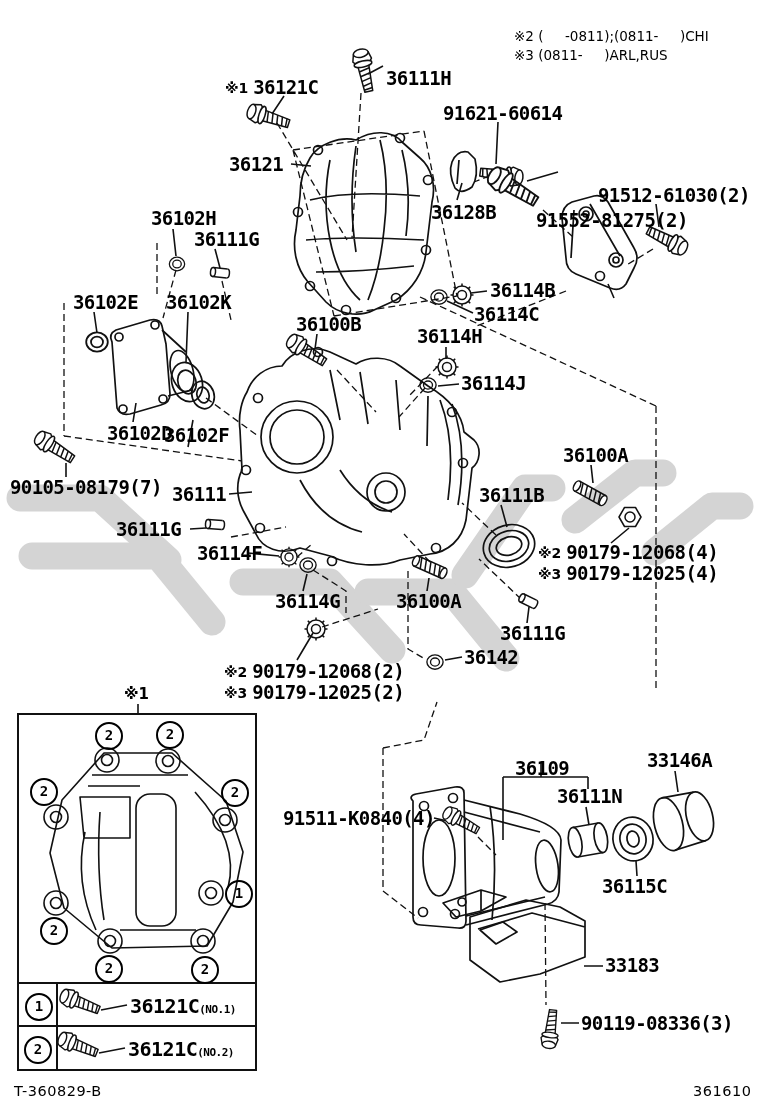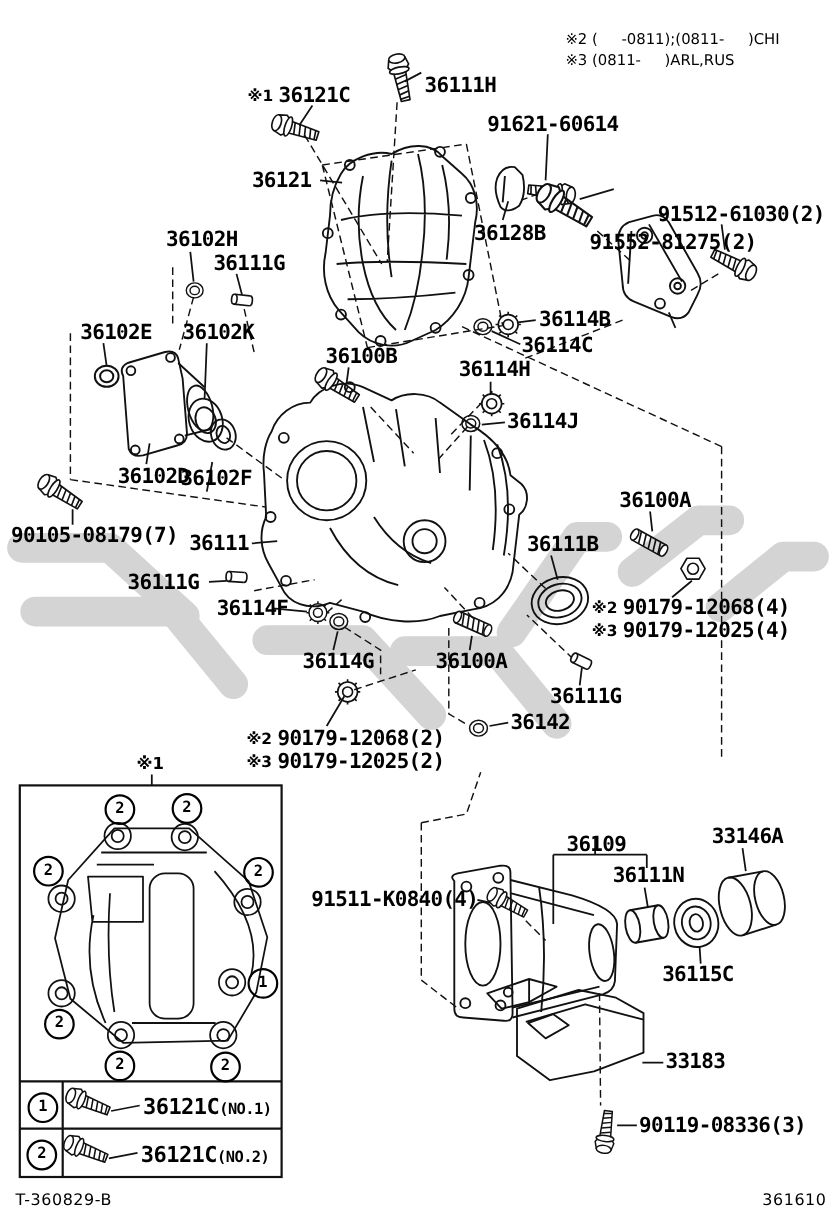--- a/index.html
+++ b/index.html
@@ -12,21 +12,21 @@
                letter-spacing:0;vertical-align:1px;}
   .note{position:absolute;font-family:"DejaVu Sans",sans-serif;font-size:13.5px;
         white-space:pre;line-height:1.45;z-index:5;}
   .footer-text{position:absolute;font-family:"DejaVu Sans",sans-serif;font-size:14.5px;
         letter-spacing:0.5px;z-index:5;}
   .callout{position:absolute;width:24px;height:24px;border:2px solid #000;border-radius:50%;
         text-align:center;line-height:22px;font-size:14px;font-weight:bold;z-index:6;background:transparent;}
   .inset-marker{position:absolute;font-family:"DejaVu Sans",sans-serif;font-weight:600;
         font-size:15px;z-index:6;}
   .legend-part{position:absolute;font-weight:bold;font-size:20px;letter-spacing:-0.5px;z-index:6;white-space:nowrap;}
-  .legend-part .suf{font-size:14px;letter-spacing:-0.5px;}
+  .legend-part .suf{font-size:11px;letter-spacing:-0.5px;}
 </style>
 </head>
 <body>
 
 <div class="stage">
 
 <svg width="760" height="1112" viewBox="0 0 760 1112">
   <defs>
     <g id="bolt" stroke="#111" stroke-width="1.5" fill="#fff" stroke-linejoin="round">
       <path d="M-11,-7.5 L-4,-9.5 L-1,-7 L-1,7 L-4,9.5 L-11,7.5 Z"></path>

